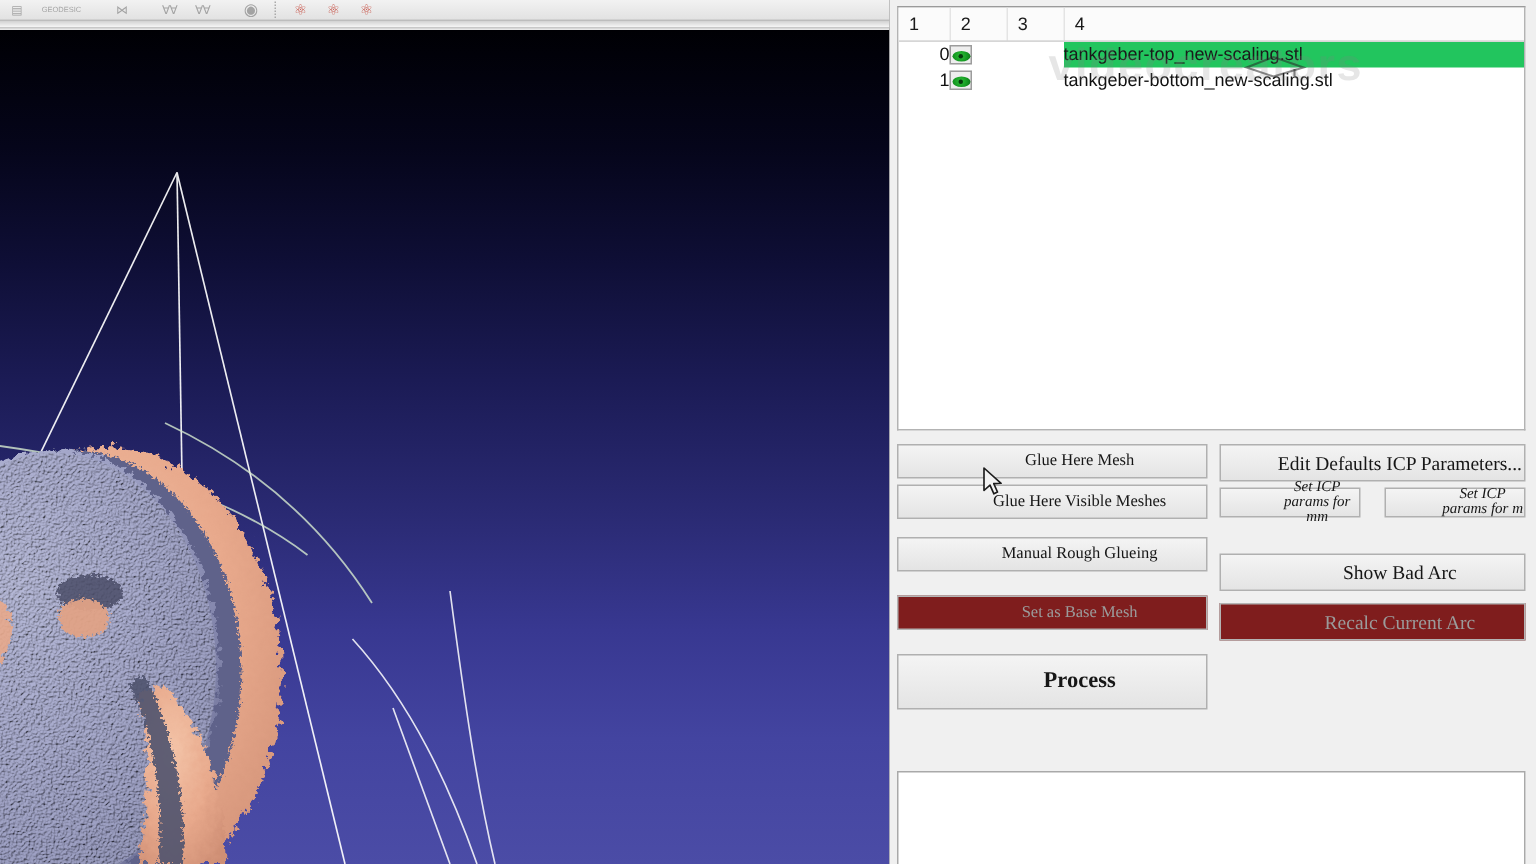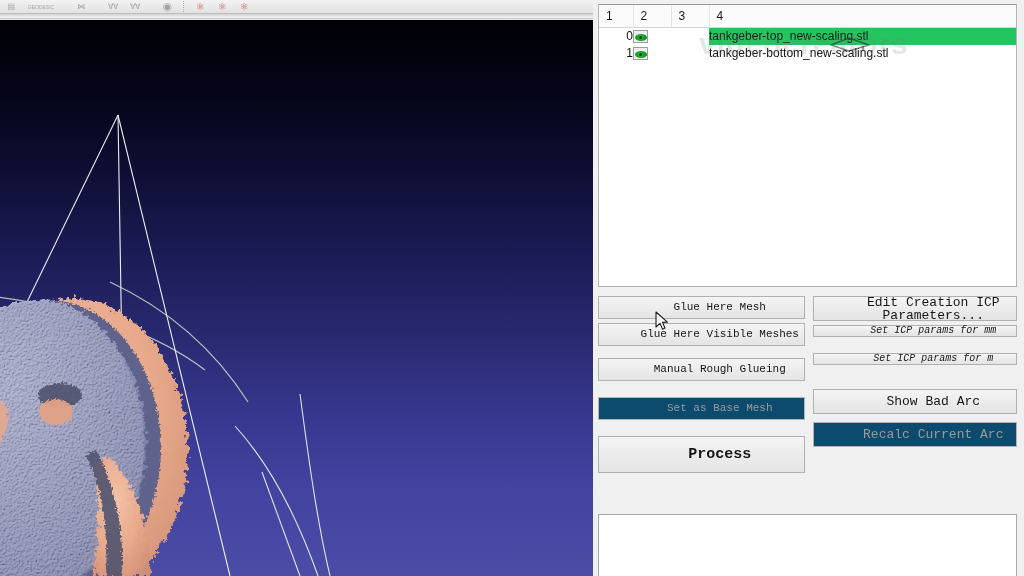--- a/index.html
+++ b/index.html
@@ -159,41 +159,41 @@
   }
   .btn-col { display: flex; flex-direction: column; }
   .btn-col.left { width: 208px; }
   .btn-col.right { width: 206px; }
 
   .btn {
     background: linear-gradient(#f4f4f4, #e4e4e4);
     border: 1px solid #b0b0b0;
     color: #161616;
     font-size: 11px;
-    font-family: Liberation Mono, monospace;
+    font-family: Liberation Serif, serif;
     text-align: center;
     line-height: 1;
     display: flex; align-items: center; justify-content: center;
     cursor: default;
     user-select: none;
     padding-left: 37px;
   }
   .btn.disabled {
-    background: #0c4a6e;
+    background: #7f1d1d;
     border-color: #b4b4b4;
     color: #9b9b9b;
     text-align: right;
   }
   .btn.tall { height: 23px; }
   .btn.big  { height: 25px; font-size: 13px; }
   .btn.huge { height: 37px; font-size: 15px; font-weight: bold; }
   .btn.small { height: 20px; font-size: 10px; font-style: italic; }
   .gap-sm { height: 4px; }
   .gap-lg { height: 12px; }
-  .row2 { display: flex; gap: 16px; flex-direction: column; }
+  .row2 { display: flex; gap: 16px; }
   .row2 .btn { flex: 1; }
 
   
   #log-pane {
     margin-top: 8px;
     height: 66px;
     background: #ffffff;
     border: 1px solid #a9a9a9;
   }
 
@@ -370,21 +370,21 @@
         <div class="btn tall">Manual Rough Glueing</div>
         <div class="gap-sm"></div>
         <div class="gap-lg"></div>
         <div class="btn tall disabled">Set as Base Mesh</div>
         <div class="gap-sm"></div>
         <div class="gap-lg"></div>
         <div class="btn huge">Process</div>
       </div>
 
       <div class="btn-col right">
-        <div class="btn big">Edit Creation ICP Parameters...</div>
+        <div class="btn big">Edit Defaults ICP Parameters...</div>
         <div class="gap-sm"></div>
         <div class="row2">
           <div class="btn small">Set ICP params for mm</div>
           <div class="btn small">Set ICP params for m</div>
         </div>
         <div class="gap-lg"></div>
         <div class="gap-lg"></div>
         <div class="btn big">Show Bad Arc</div>
         <div class="gap-sm"></div>
         <div class="gap-sm"></div>

